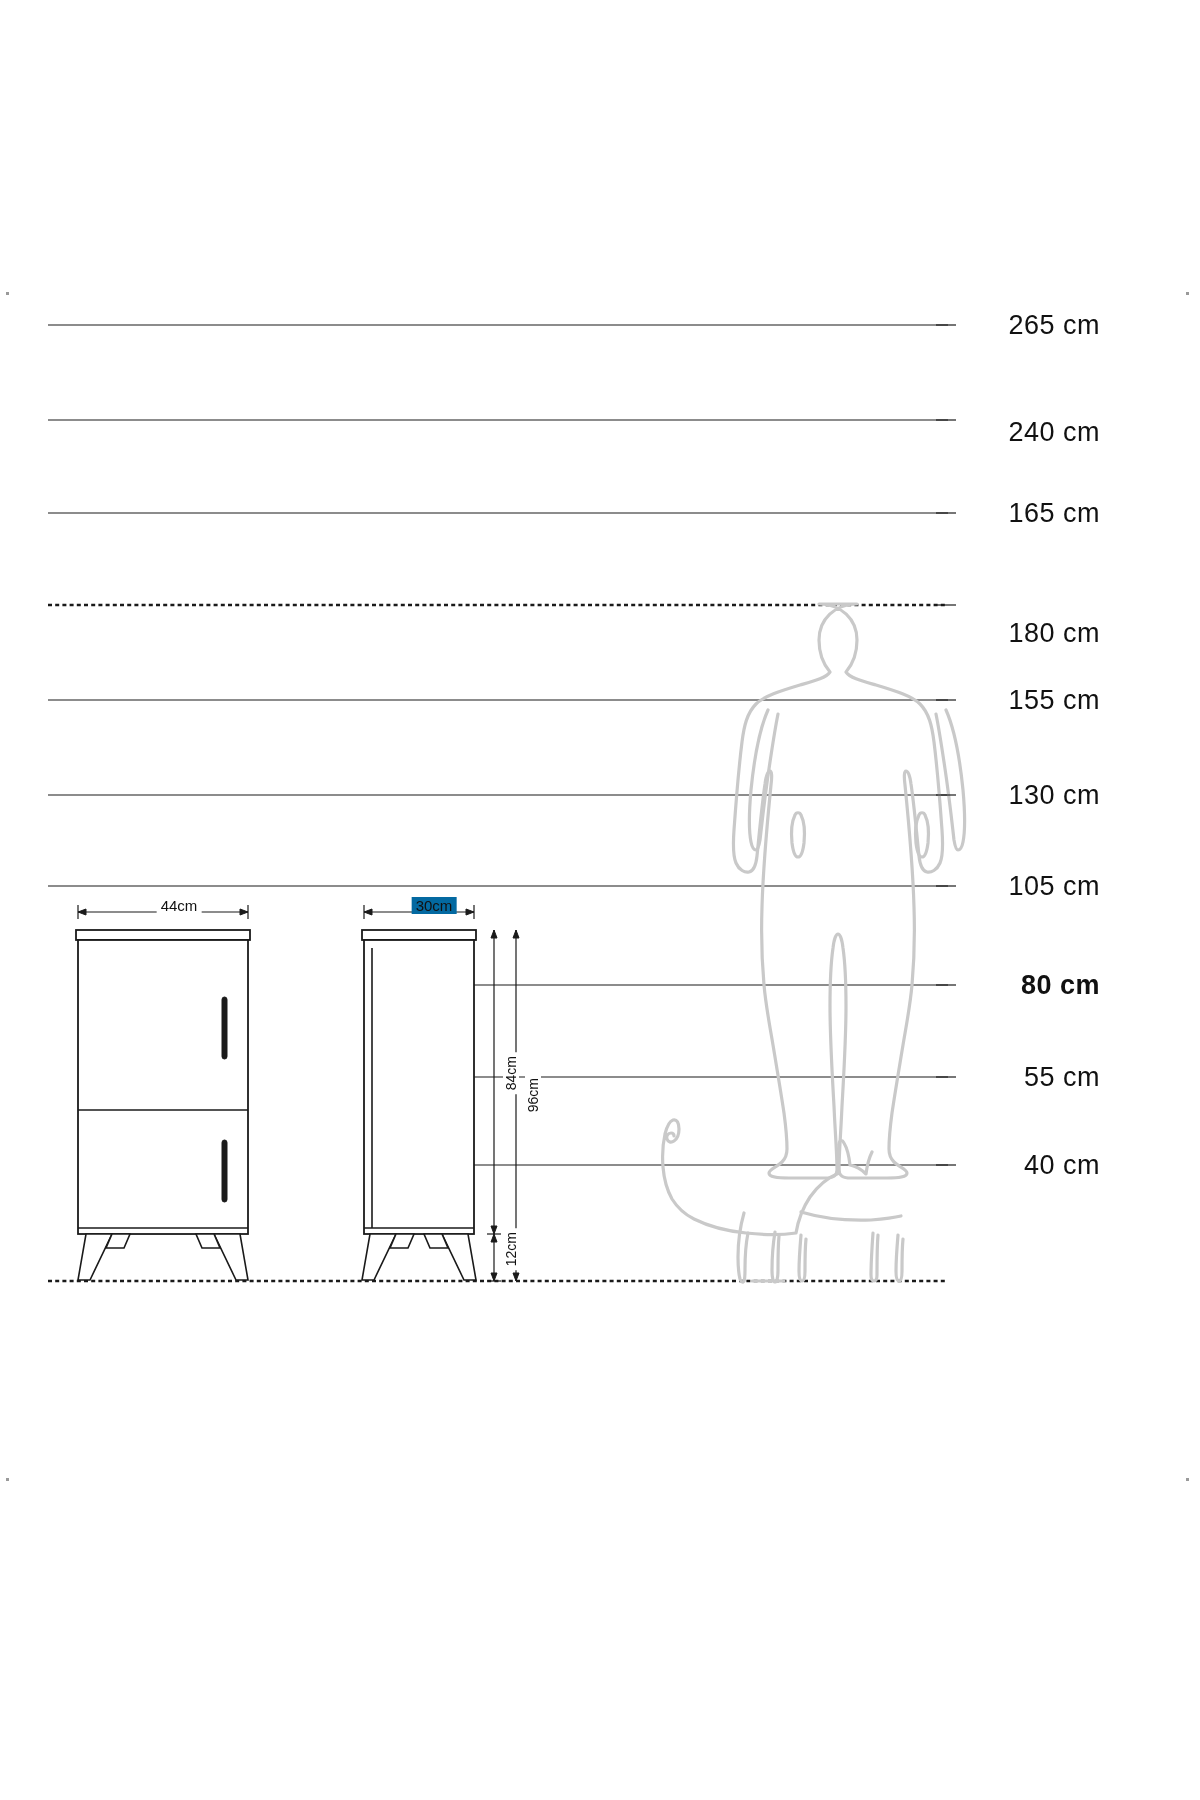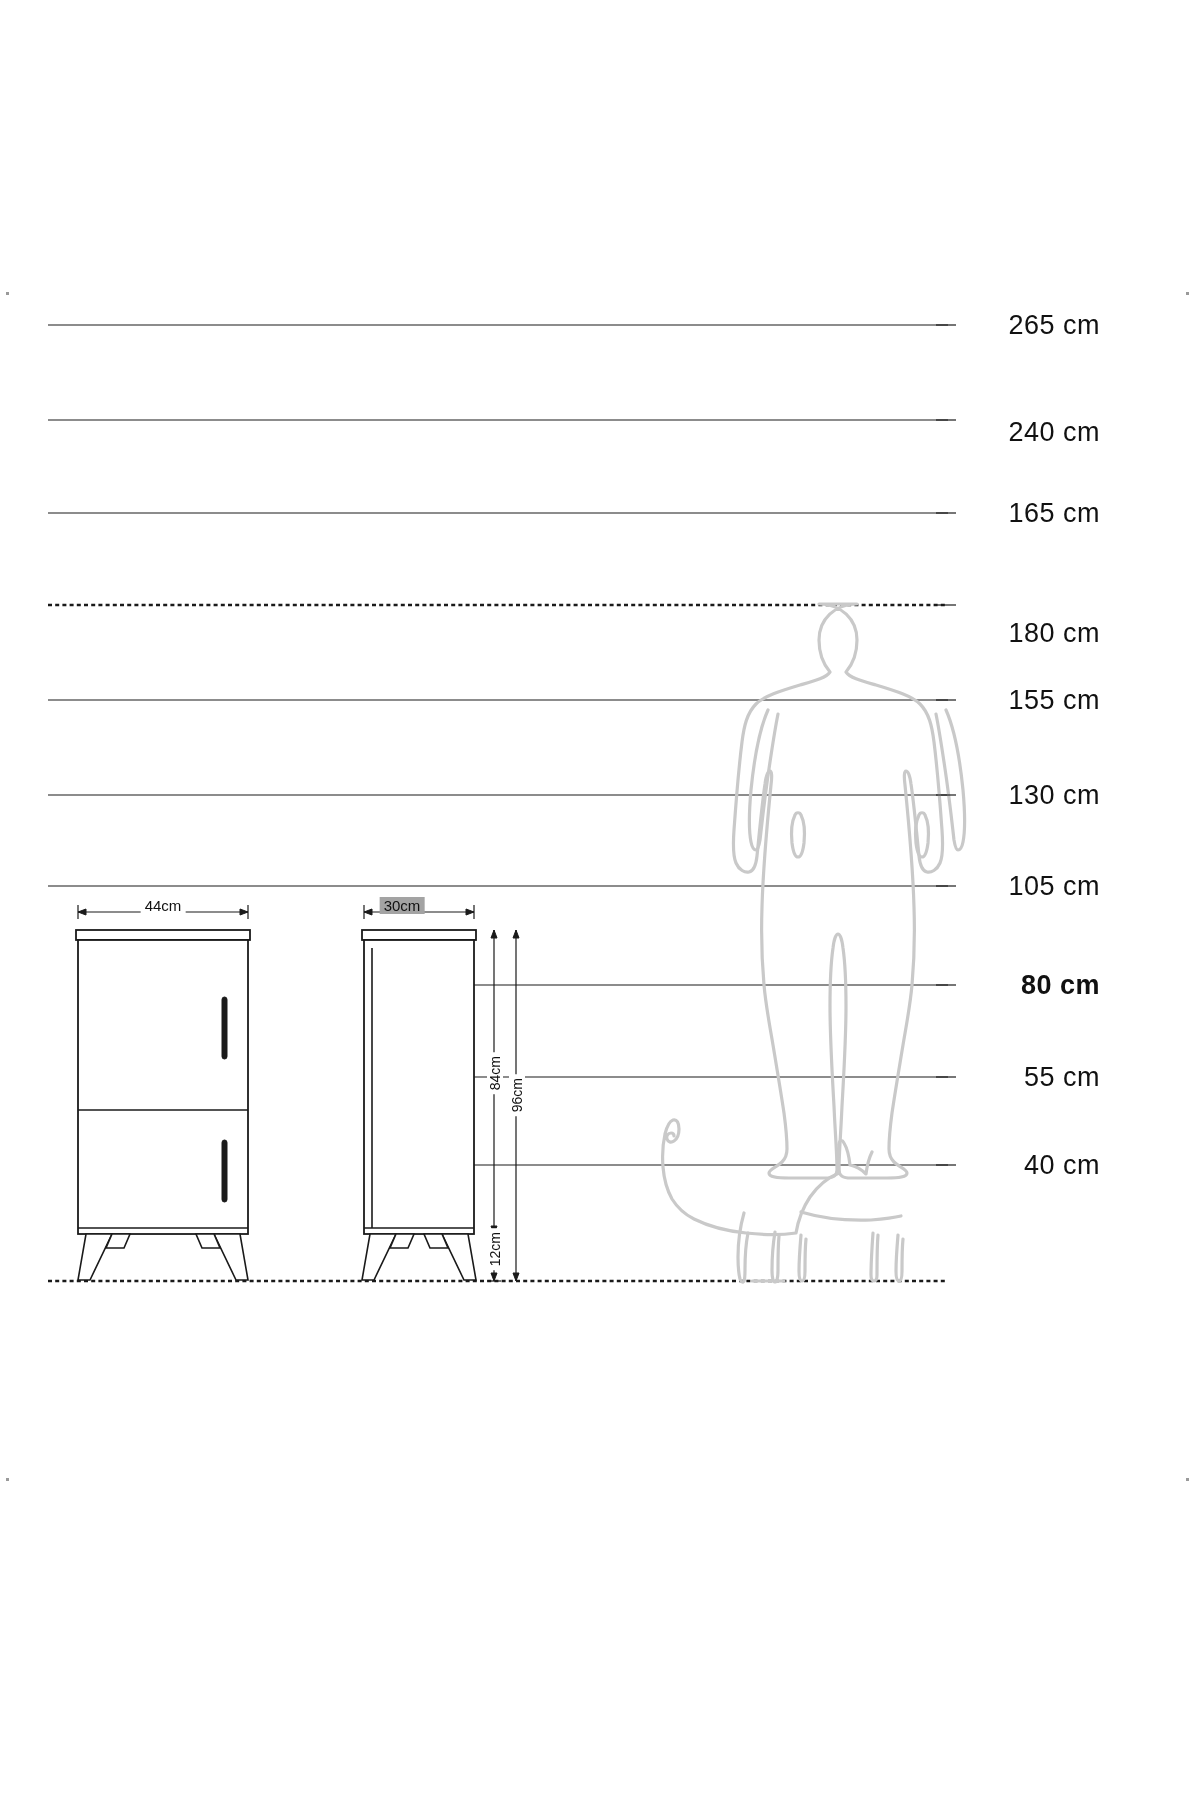--- a/index.html
+++ b/index.html
@@ -37,20 +37,21 @@
     color: #111;
     white-space: nowrap;
     font-family: "Liberation Sans", sans-serif;
   }
   .dim-label {
     position: absolute;
     font-size: 15px;
     color: #111;
     white-space: nowrap;
     font-family: "Liberation Sans", sans-serif;
+    margin-left: 16px;
   }
   .dim-label.vertical {
     writing-mode: vertical-rl;
     text-orientation: mixed;
     transform: rotate(180deg);
     font-size: 14px;
   }
   .corner-dot {
     position: absolute;
     width: 3px;
@@ -309,18 +310,18 @@
   <div class="scale-label" style="left:1100px; top:498px; transform:translateX(-100%);">165 cm</div>
   <div class="scale-label" style="left:1100px; top:590px; transform:translateX(-100%);margin-top:28px;">180 cm</div>
   <div class="scale-label" style="left:1100px; top:685px; transform:translateX(-100%);">155 cm</div>
   <div class="scale-label" style="left:1100px; top:780px; transform:translateX(-100%);">130 cm</div>
   <div class="scale-label" style="left:1100px; top:871px; transform:translateX(-100%);">105 cm</div>
   <div class="scale-label" style="left:1100px; top:970px; transform:translateX(-100%);font-weight:bold;">80 cm</div>
   <div class="scale-label" style="left:1100px; top:1062px; transform:translateX(-100%);">55 cm</div>
   <div class="scale-label" style="left:1100px; top:1150px; transform:translateX(-100%);">40 cm</div>
 
   <div class="dim-label" style="left:163px; top:897px; transform:translateX(-50%); background:#fff; padding:0 4px;">44cm</div>
-  <div class="dim-label" style="left:402px; top:897px; transform:translateX(-50%); background:#a3a3a3; padding:0 4px;">30cm</div>
+  <div class="dim-label" style="left:418px; top:897px; transform:translateX(-50%); background:#0369a1; padding:0 4px;">30cm</div>
   <div class="dim-label vertical" style="left:487px; top:1052px; background:#fff; padding:4px 0;">84cm</div>
   <div class="dim-label vertical" style="left:509px; top:1074px; background:#fff; padding:4px 0;">96cm</div>
   <div class="dim-label vertical" style="left:487px; top:1228px; background:#fff; padding:4px 0;">12cm</div>
 
 </div>
 
 </body></html>

